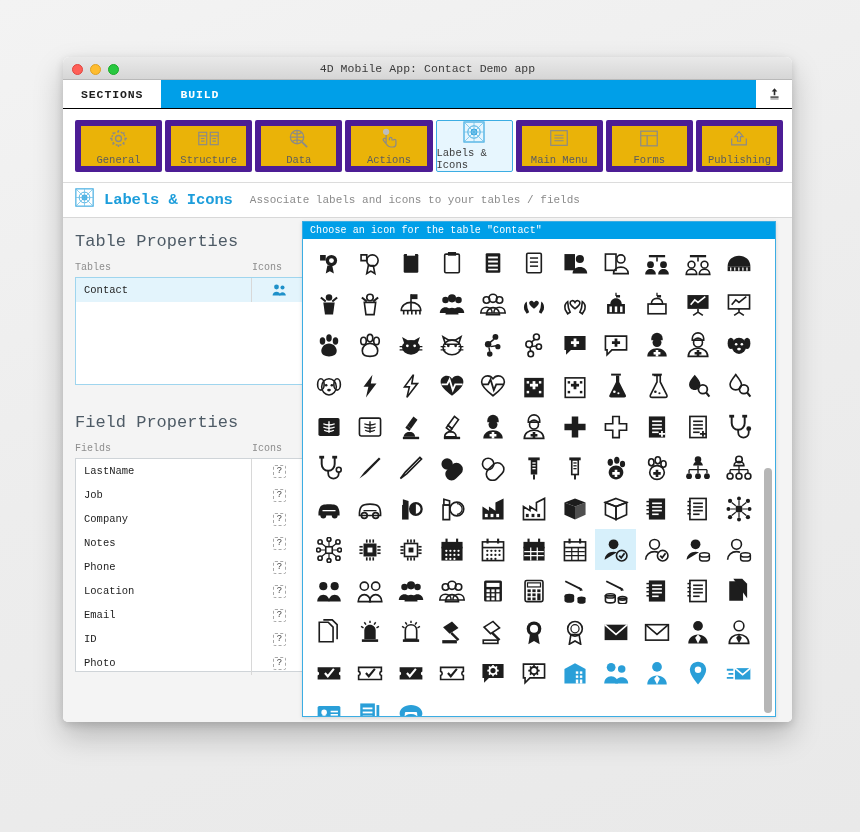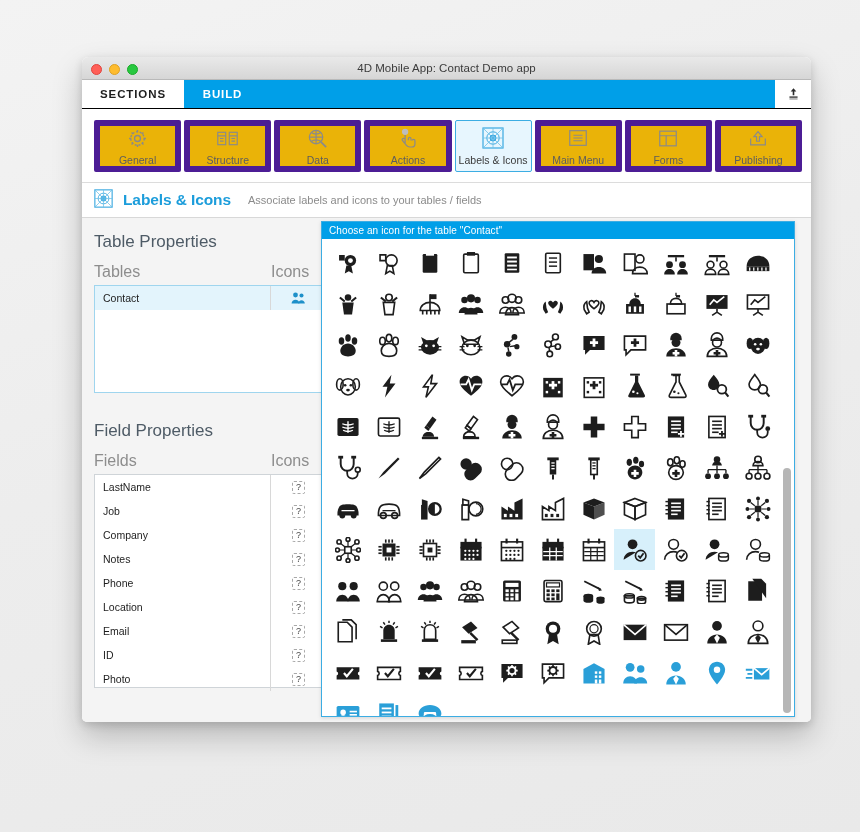--- a/index.html
+++ b/index.html
@@ -15,26 +15,27 @@
   #page {
     position: relative;
     width: 860px;
     height: 832px;
     background: linear-gradient(160deg, #f3f3f3 0%, #ededed 45%, #e9e9e9 100%);
   }
 
   
   #window {
     position: absolute;
-    left: 82px; top: 57px;
+    left: 63px; top: 57px;
     width: 729px; height: 665px;
     background: #ffffff;
     border-radius: 6px 6px 5px 5px;
     box-shadow: 0 14px 30px rgba(0,0,0,0.22), 0 3px 8px rgba(0,0,0,0.14);
     overflow: hidden;
+    font-family: Liberation Mono, monospace;
   }
 
   
   #titlebar {
     position: relative;
     height: 23px;
     background: linear-gradient(180deg, #e9e9e9 0%, #d6d6d6 100%);
     border-bottom: 1px solid #b9b9b9;
   }
   .traffic {
@@ -150,21 +151,21 @@
     height: 100%;
     padding: 14px 0 0 12px;
   }
   .panel-heading {
     font-size: 17px;
     color: #4e5b66;
     margin-bottom: 11px;
   }
   .col-head {
     display: flex;
-    font-size: 16px;
+    font-size: 10px;
     color: #8d8d8d;
     padding-bottom: 4px;
   }
   .col-head .c1 { flex: 1; }
   .col-head .c2 { width: 56px; }
   .list-box {
     border: 1px solid #cfd4d8;
     background: #ffffff;
   }
   #tables-box { height: 108px; border-color: #9fd5ee; }

